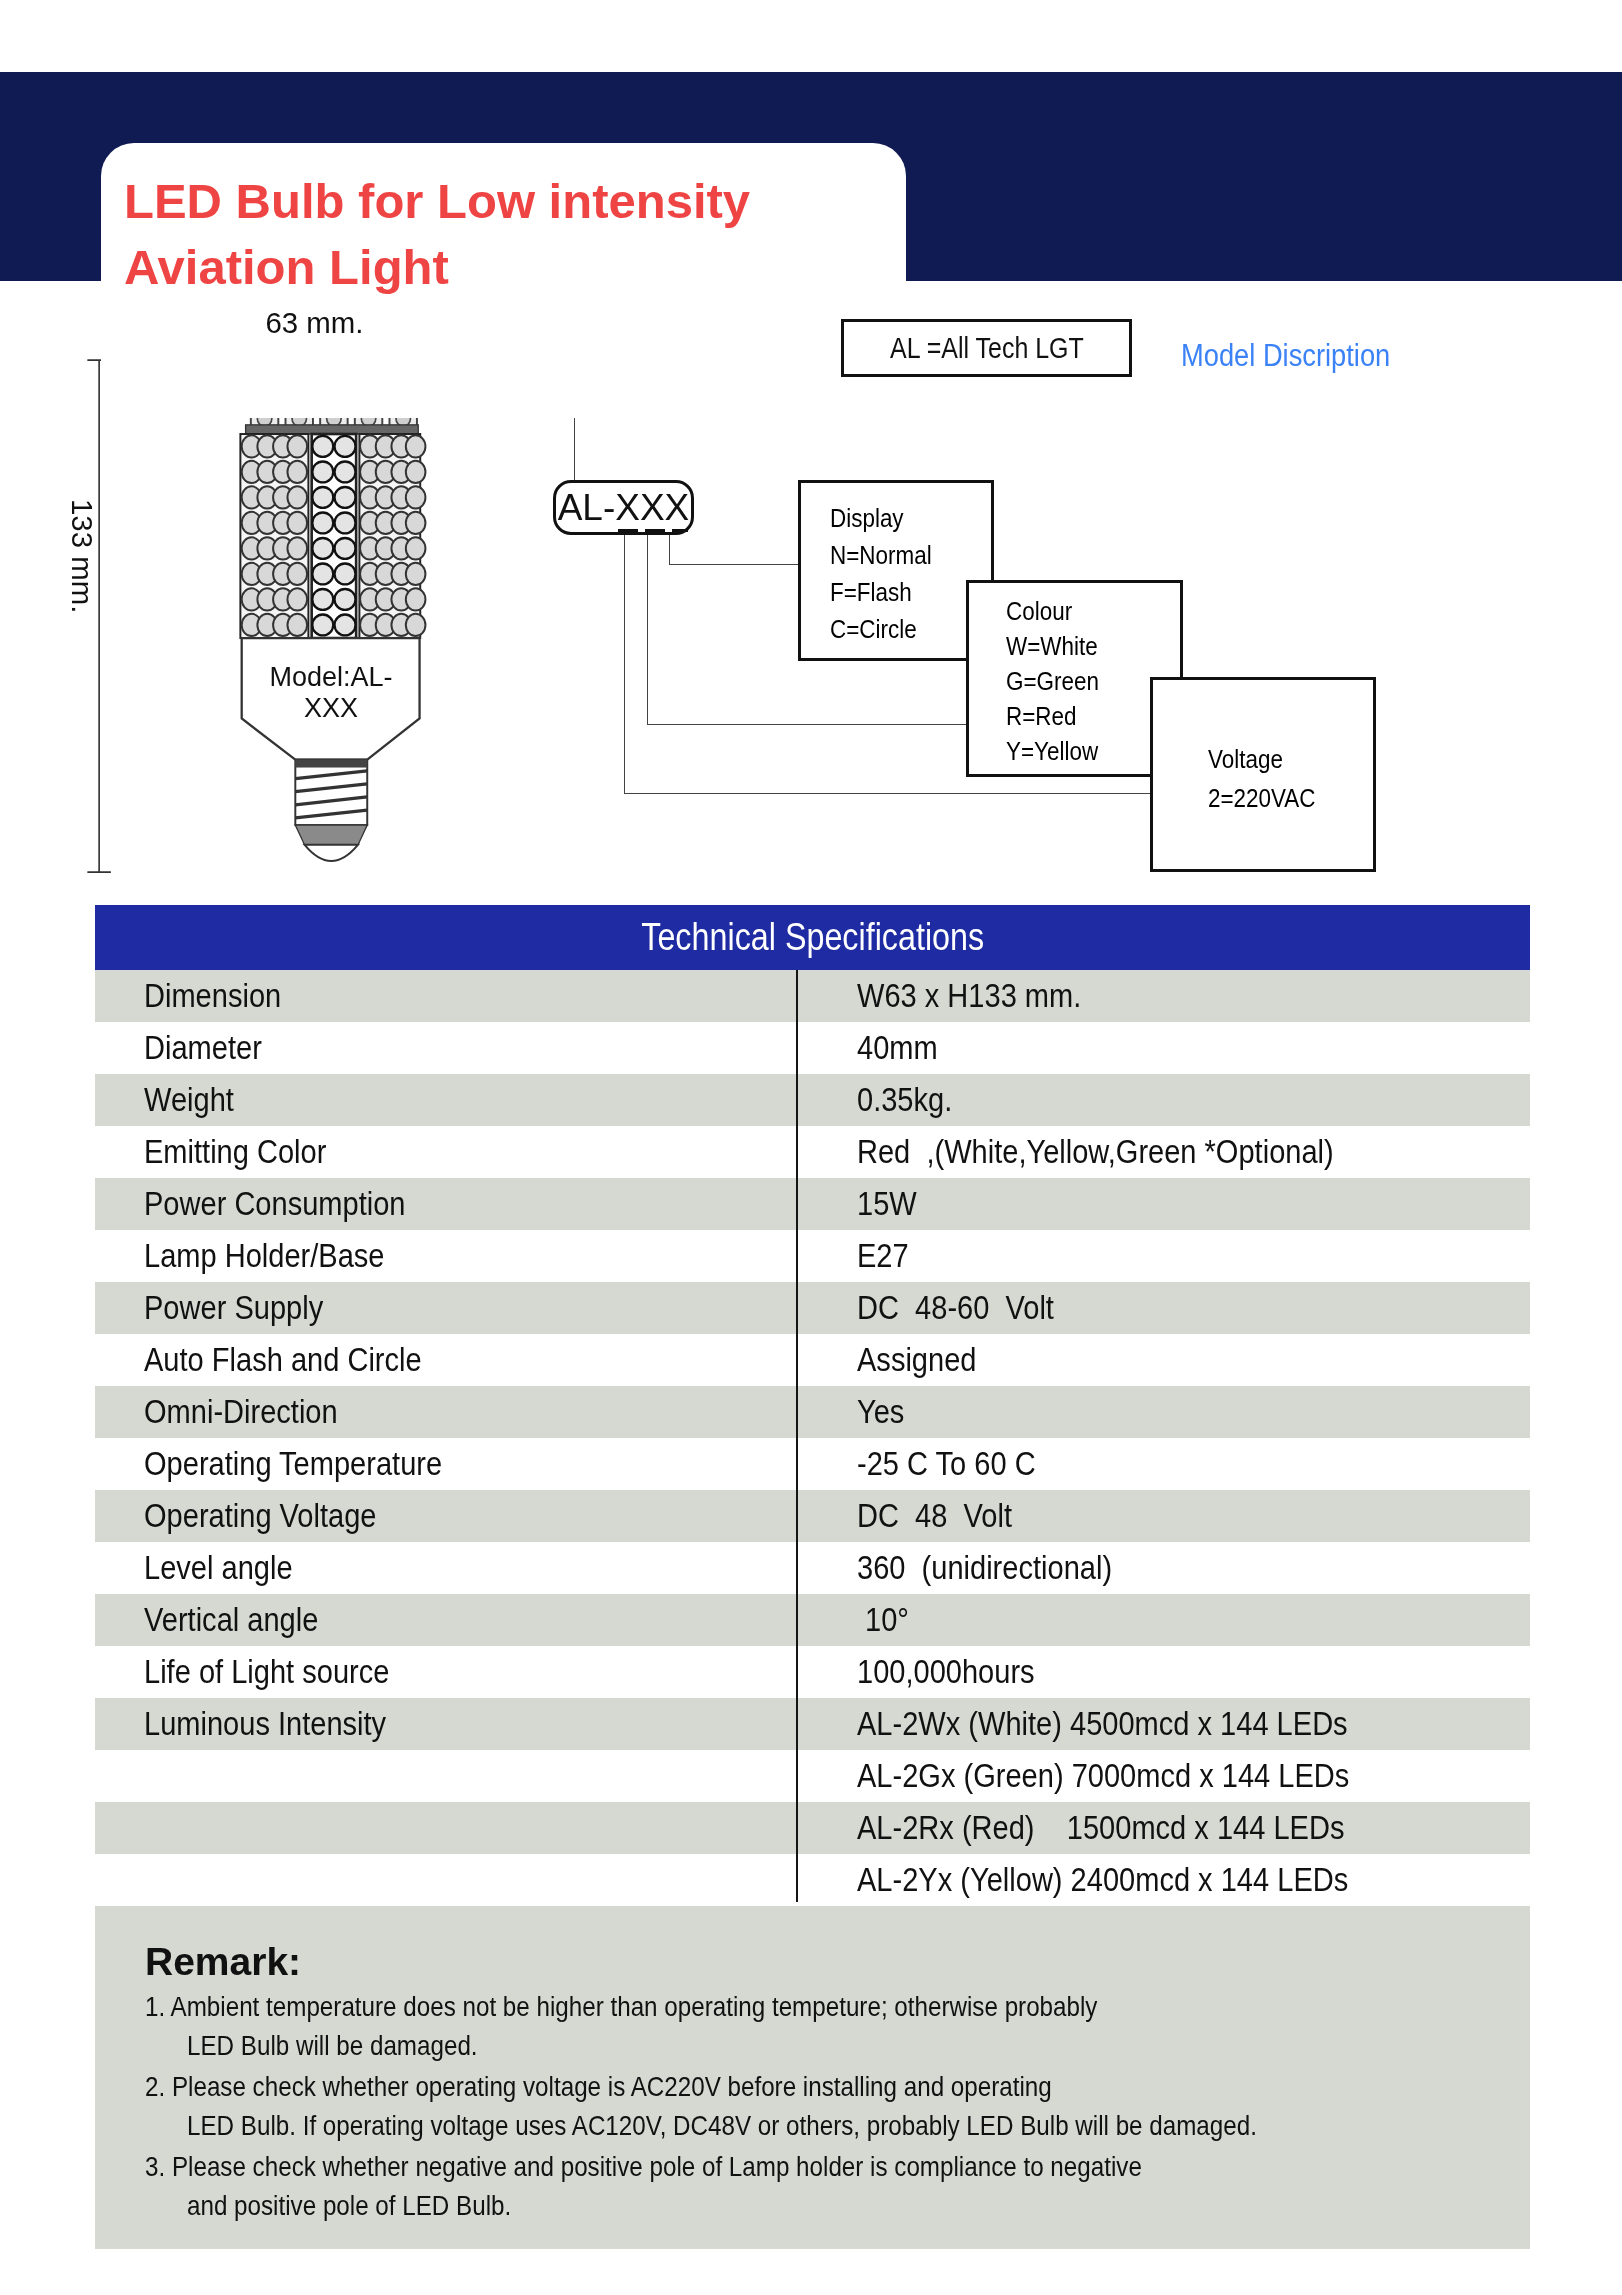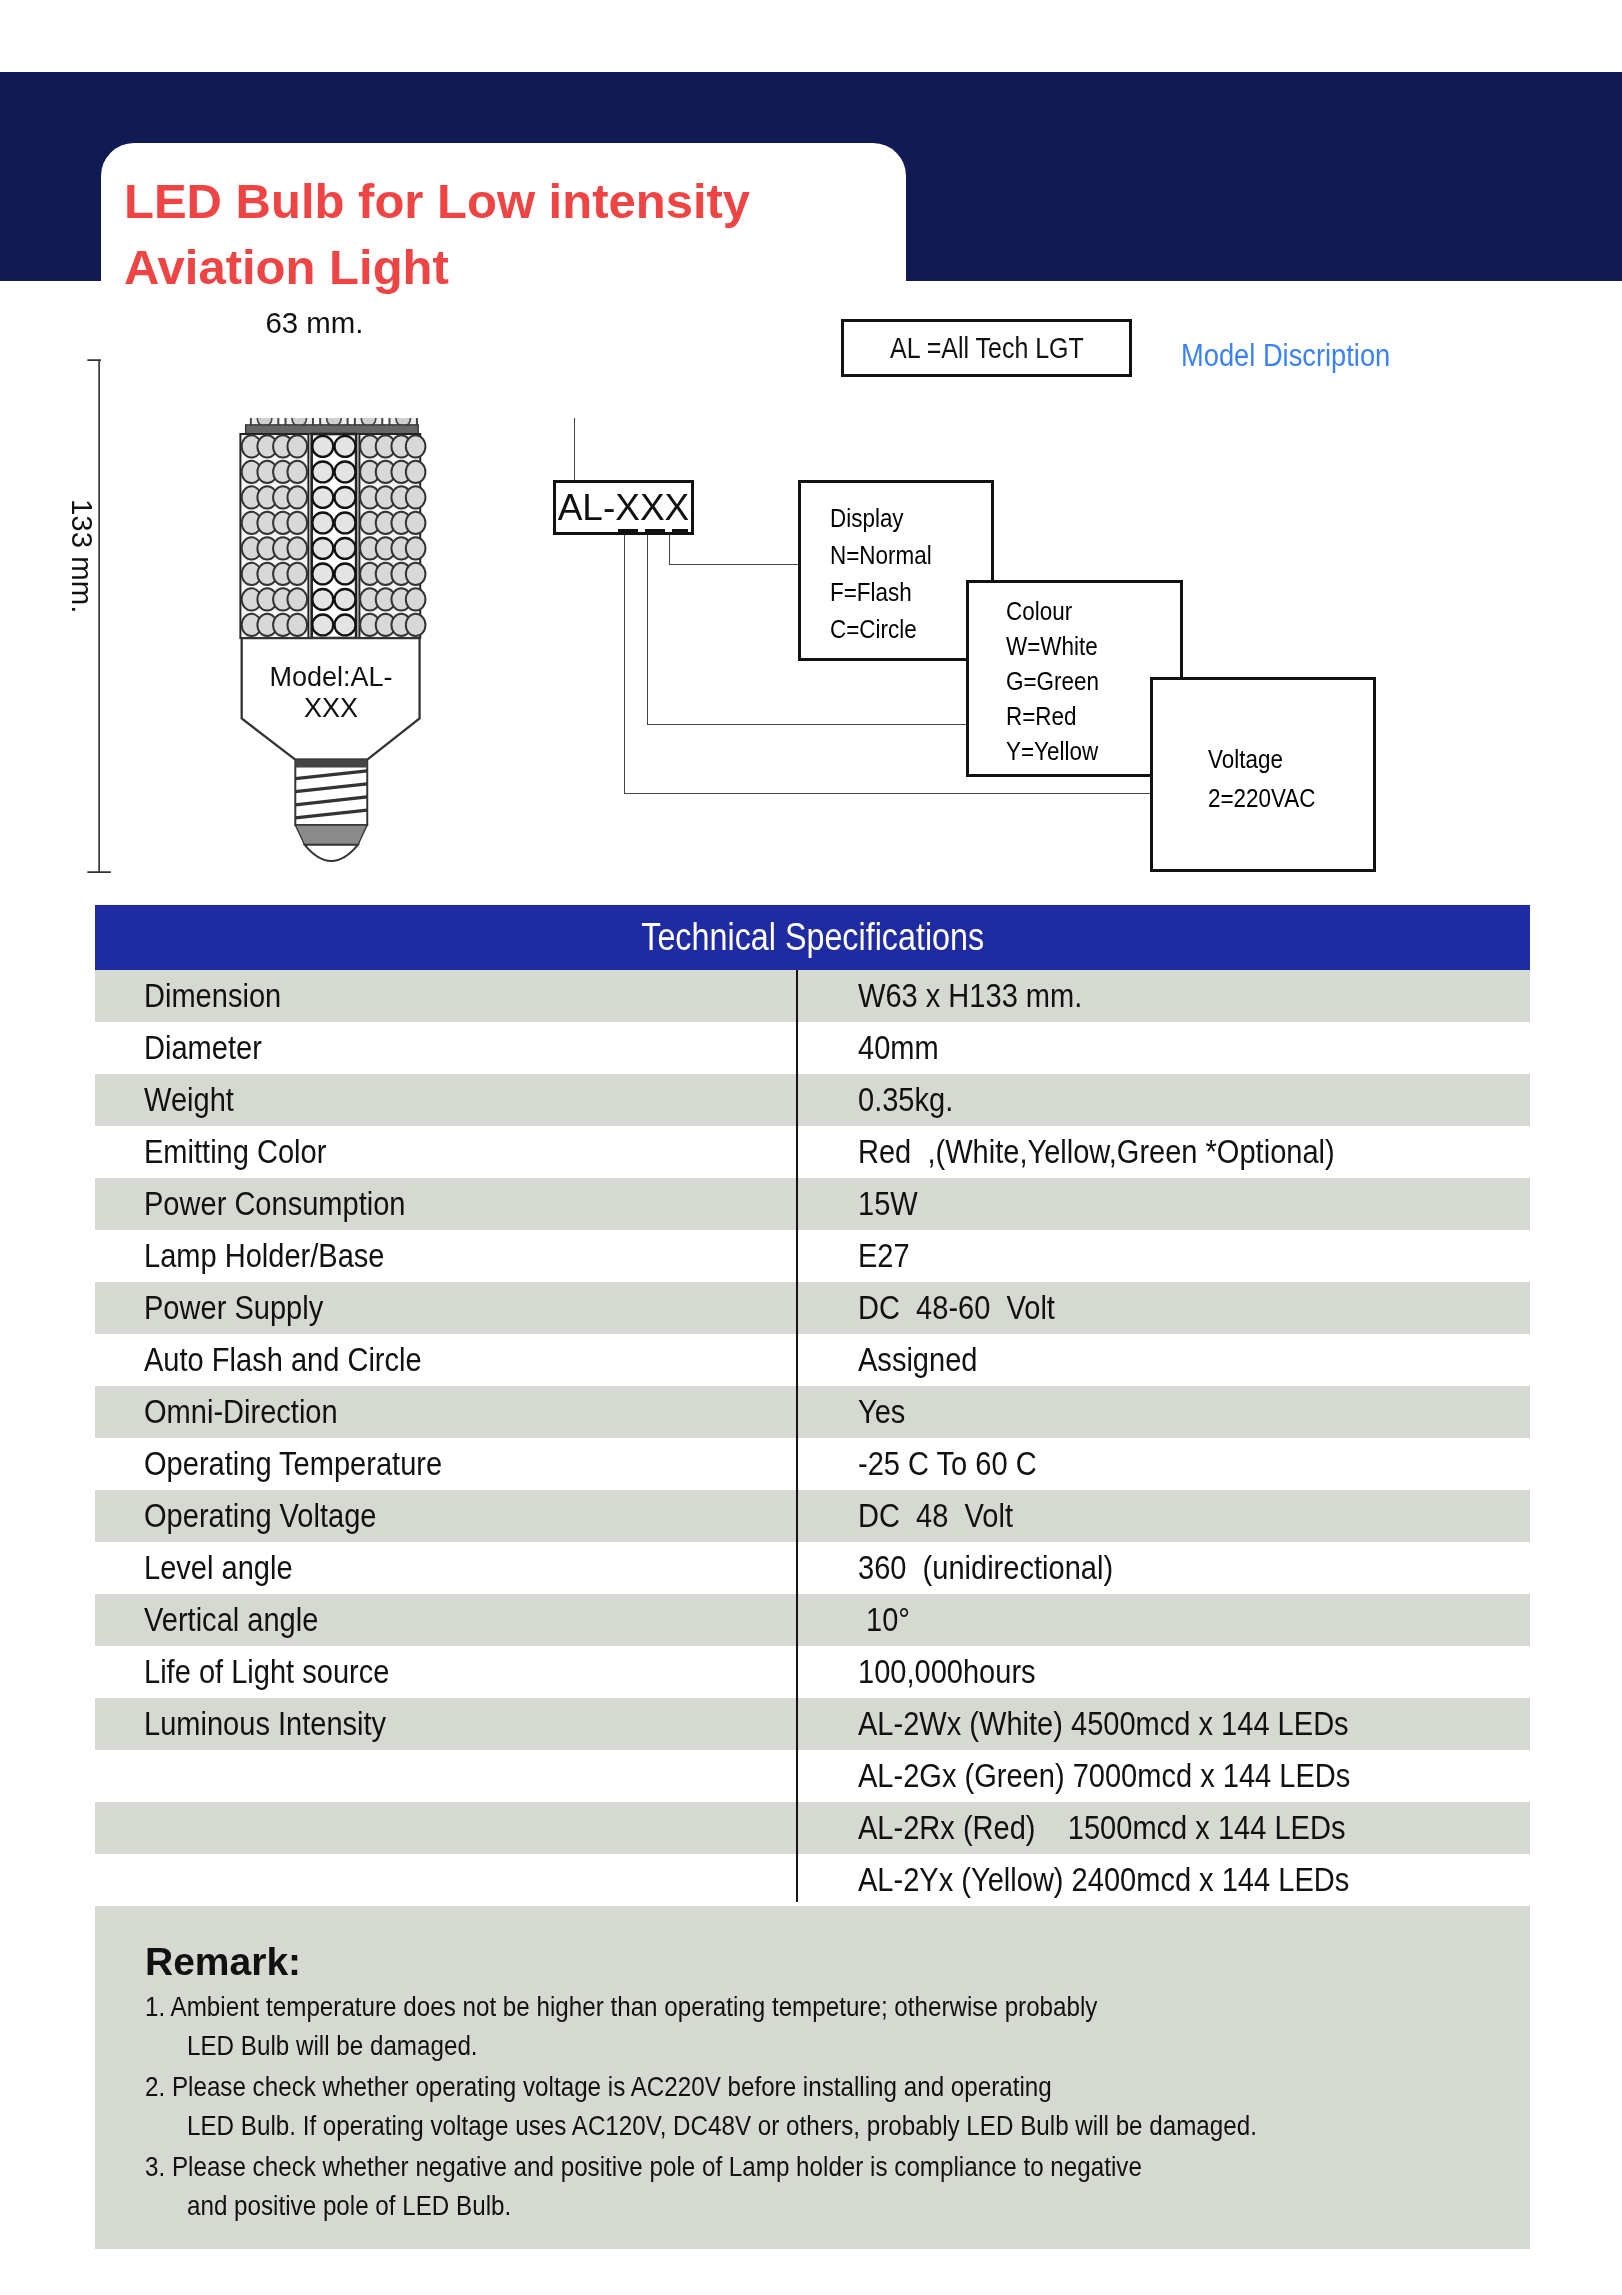--- a/index.html
+++ b/index.html
@@ -19,21 +19,21 @@
   
   .line { background:#444; z-index:1; }
 
   
   .dbox { background:#fff; border:3.3px solid #111; }
   .dbox .btxt { white-space:pre-line; font-size:25.5px; line-height:37px; color:#000; }
   .al-tag { left:841px; top:319px; width:291px; height:58px; z-index:2;
             display:flex; align-items:center; justify-content:center; font-size:29.4px; }
   .model-desc { left:1181px; top:338px; font-size:31px; color:#3b82f6; }
   .alxxx { left:553px; top:480px; width:141px; height:55px; border-width:3.9px; z-index:2;
-           display:flex; align-items:center; justify-content:center; font-size:37px; }
+           display:flex; align-items:center; justify-content:center; font-size:37px;border-radius:18px; }
   .xxx { position:relative; }
   .xxx::after { content:""; position:absolute; left:2.6px; right:1.3px; bottom:-3.9px; height:3.9px;
                 background:repeating-linear-gradient(90deg,#111 0 19.6px,transparent 19.6px 27px); }
   .display-box { left:798px; top:480px; width:196px; height:181px; z-index:2; padding:17px 0 0 29px; }
   .colour-box  { left:966px; top:580px; width:217px; height:197px; z-index:3; padding:10.5px 0 0 37px; }
   .colour-box .btxt { line-height:35px; }
   .voltage-box { left:1150px; top:677px; width:226px; height:195px; z-index:4; padding:60px 0 0 55px; }
   .voltage-box .btxt { line-height:39px; }
 
   
@@ -41,21 +41,21 @@
   .dim133 { left:65px; top:499px; writing-mode:vertical-rl; font-size:29.4px; z-index:2; }
   .bulb-model { left:251px; top:662px; width:160px; text-align:center; font-size:27px; z-index:2; }
 
   
   .spec-table { left:95px; top:905px; width:1435px; z-index:2; }
   .spec-header { height:65px; background:#1f2ba2; color:#fff; text-align:center;
                  font-size:38px; line-height:65px; }
   .trow { height:52px; line-height:52px; display:flex; font-size:33px; }
   .rows .trow:nth-child(odd) { background:#d6d9d2; }
   .tlabel { width:701px; padding-left:49px; overflow:visible; }
-  .tvalue { flex:1; padding-left:62px; }
+  .tvalue { flex:1; padding-left:27px;margin-left:34px; }
   .vline { left:701px; top:65px; width:2px; height:932px; background:#151515; z-index:5; }
 
   
   .remark-panel { left:95px; top:1906px; width:1435px; height:343px; background:#d6d9d2; z-index:2; }
   .remark-head { left:50px; top:34px; font-size:39px; font-weight:bold; }
   .rline { font-size:27.5px; }
   .ind0 { left:50px; }
   .ind1 { left:92px; }
 </style>
 </head>

